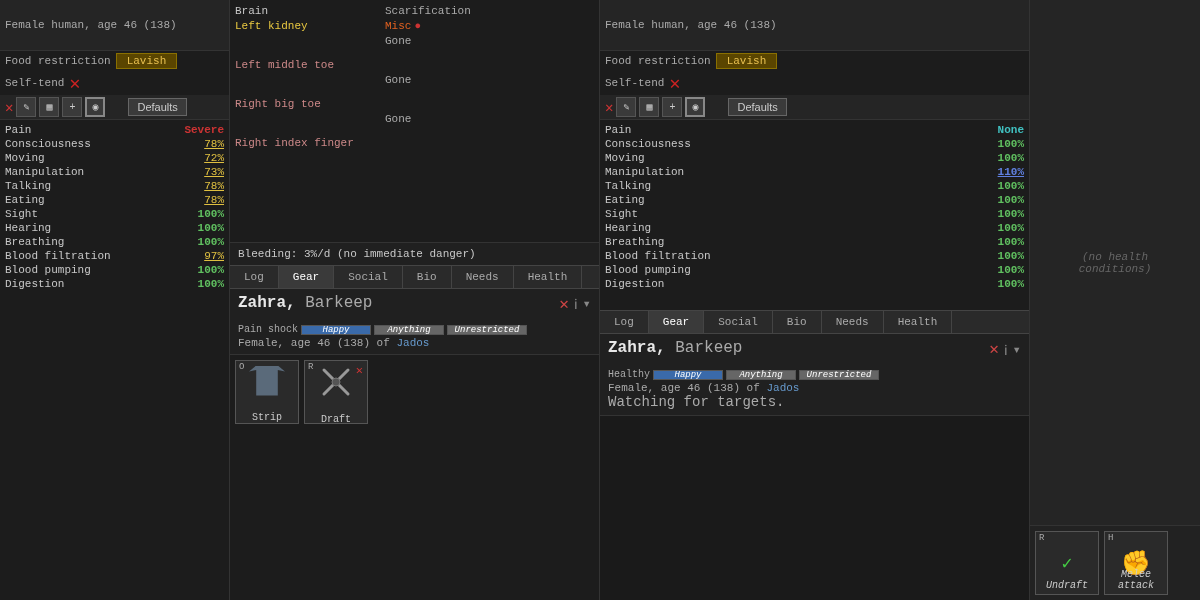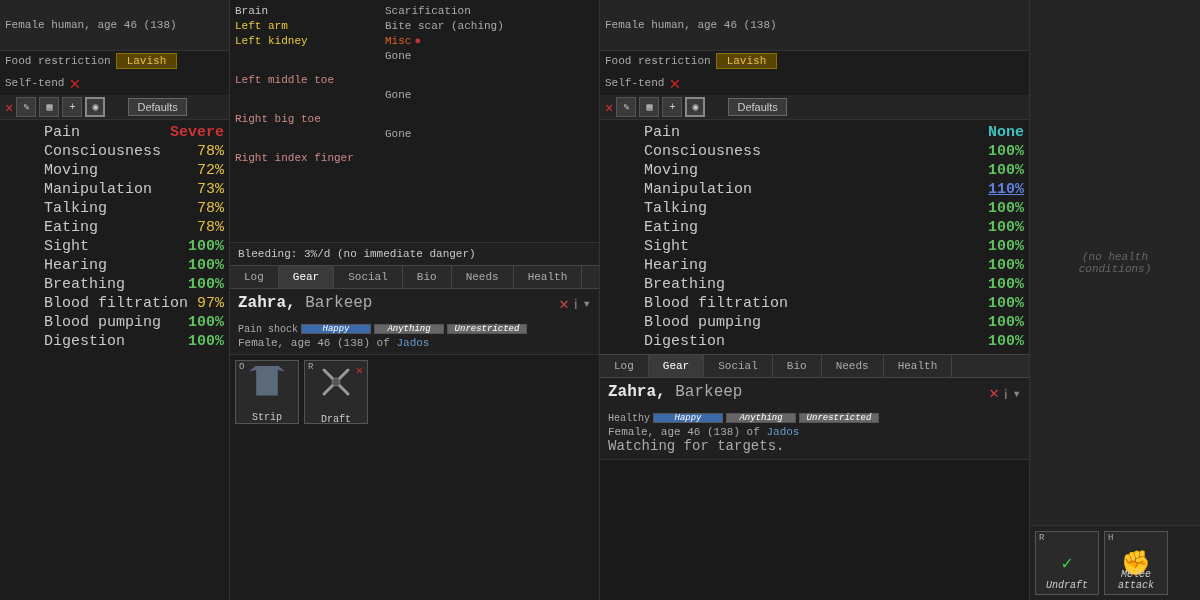--- a/index.html
+++ b/index.html
@@ -136,28 +136,27 @@
     
     .stats-list {
       padding: 3px 5px;
       flex: 1;
     }
 
     .stat-row {
       display: flex;
       justify-content: space-between;
       padding: 1px 0;
-      font-size: 15px;
-      margin-left: 39px;
+      font-size: 11px;
     }
 
     .stat-label { color: #c8c8c8; }
 
     .stat-value-green { color: #60c060; font-weight: bold; }
-    .stat-value-yellow { color: #e0c040; }
+    .stat-value-yellow { color: #e0c040; text-decoration: underline; }
     .stat-value-red { color: #cc3333; font-weight: bold; }
     .stat-value-blue { color: #6080e0; font-weight: bold; text-decoration: underline; }
     .stat-value-cyan { color: #40c0c0; font-weight: bold; }
 
     
     .body-parts {
       padding: 3px 5px;
       flex: 1;
     }
 
@@ -229,21 +228,21 @@
     .action-icon-gray {
       color: #888;
       font-size: 14px;
       cursor: pointer;
     }
 
     .status-bars {
       display: flex;
       gap: 3px;
       margin-top: 10px;
-      align-items: flex-start;
+      align-items: flex-end;
     }
 
     .status-bar-label {
       font-size: 10px;
       color: #aaa;
     }
 
     .status-bar {
       height: 10px;
       background: #333;
@@ -484,24 +483,20 @@
     </div>
 </div>
 
 <div class="middle-panel">
   <div class="body-parts">
   <div class="body-part-row">
         <span class="bp-name">Brain</span>
         <span class="bp-condition">Scarification</span>
       </div>
       <div class="body-part-row">
-        <span class="bp-name highlight">Left arm</span>
-        <span class="bp-condition">Bite scar (aching)</span>
-      </div>
-      <div class="body-part-row">
         <span class="bp-name highlight">Left kidney</span>
         <span class="bp-condition misc">Misc<span class="bp-dot">●</span></span>
       </div>
       <div class="body-part-row">
         <span class="bp-name highlight-red">Left middle toe</span>
         <span class="bp-condition">Gone</span>
       </div>
       <div class="body-part-row">
         <span class="bp-name highlight-red">Right big toe</span>
         <span class="bp-condition">Gone</span>

